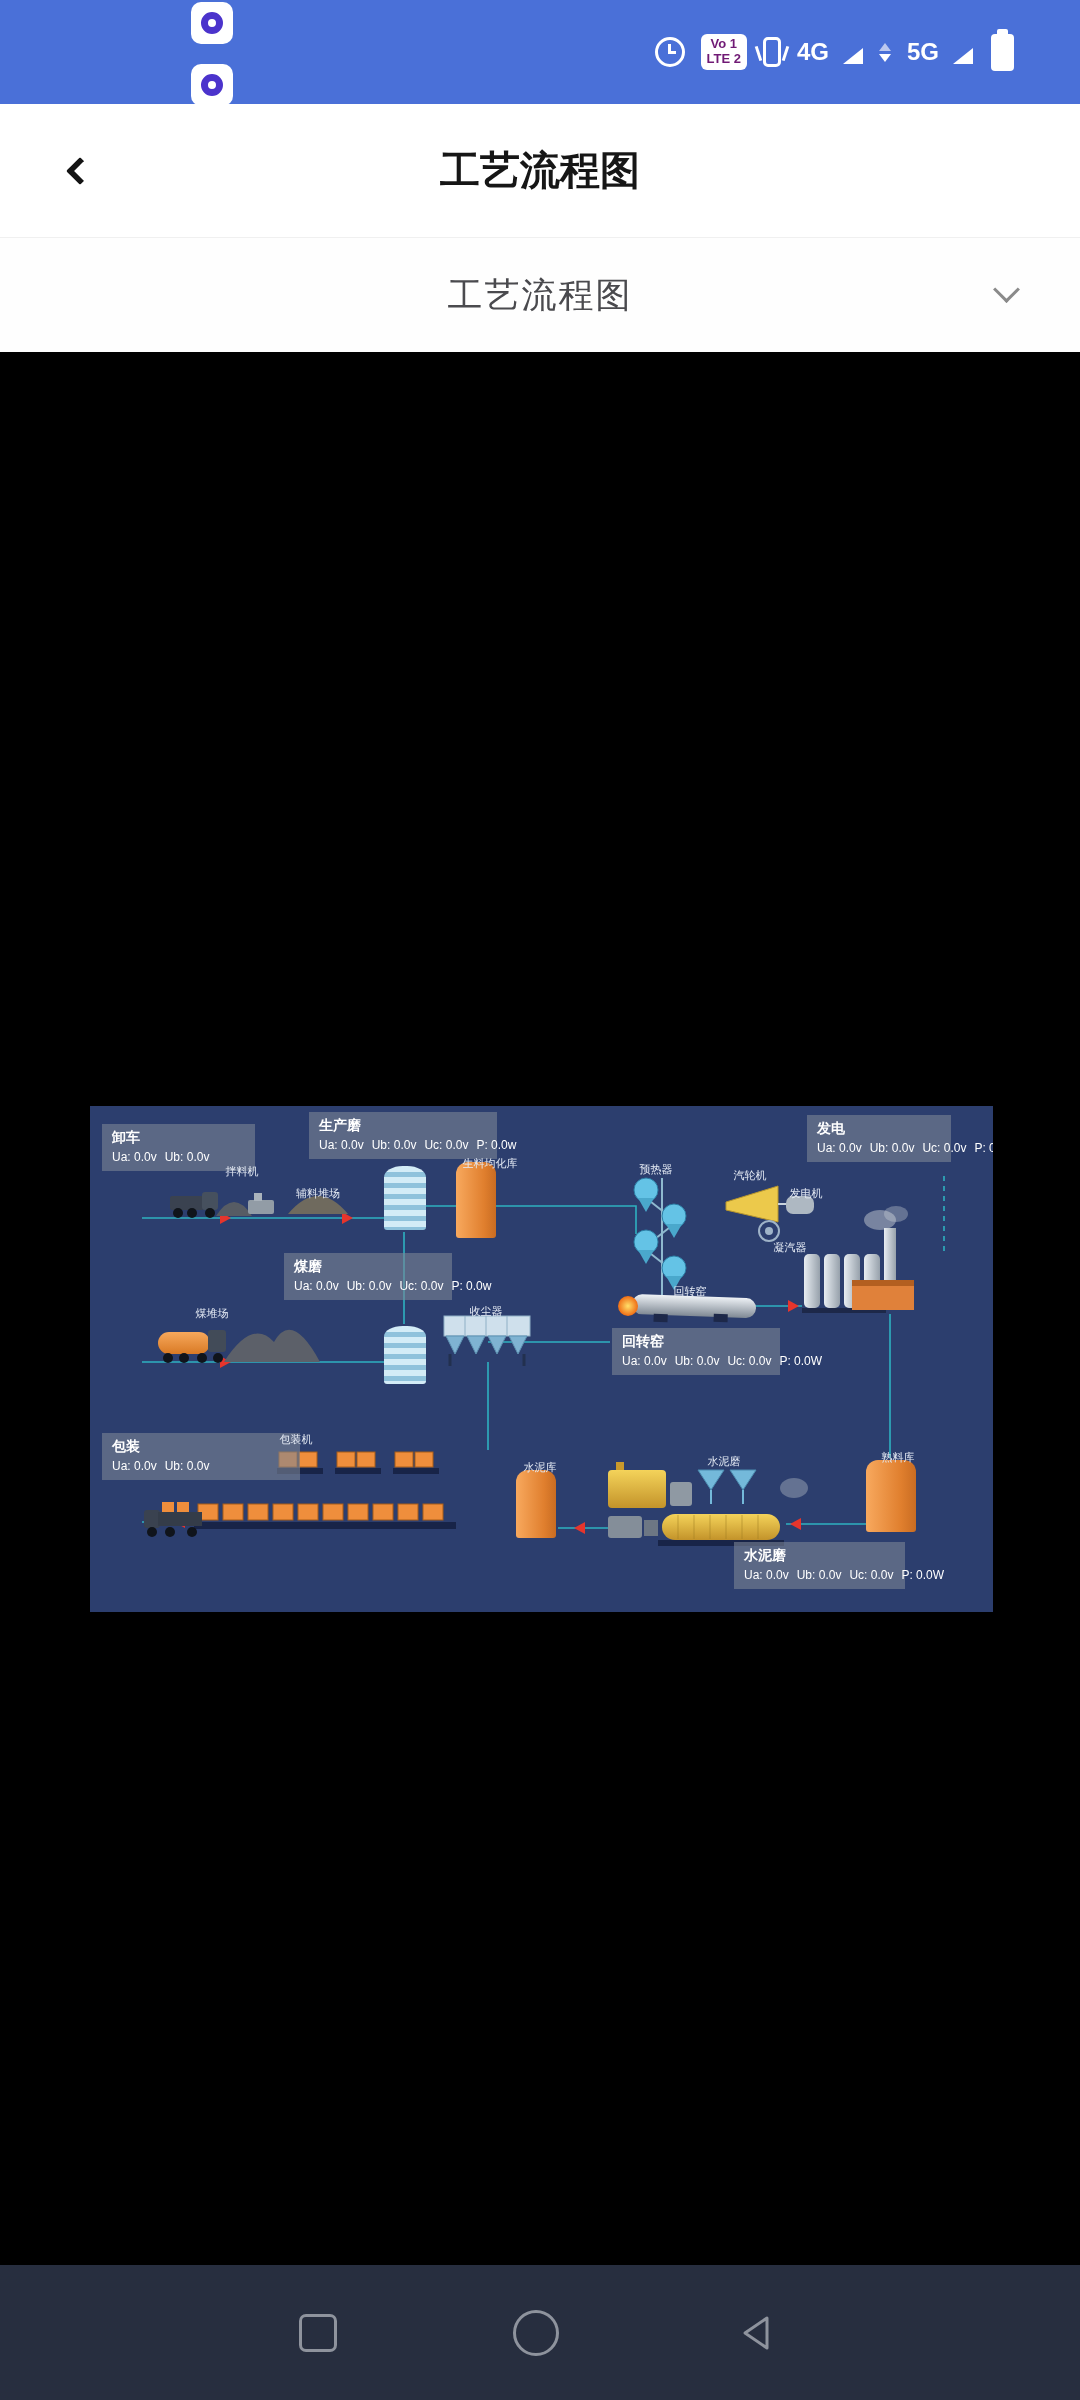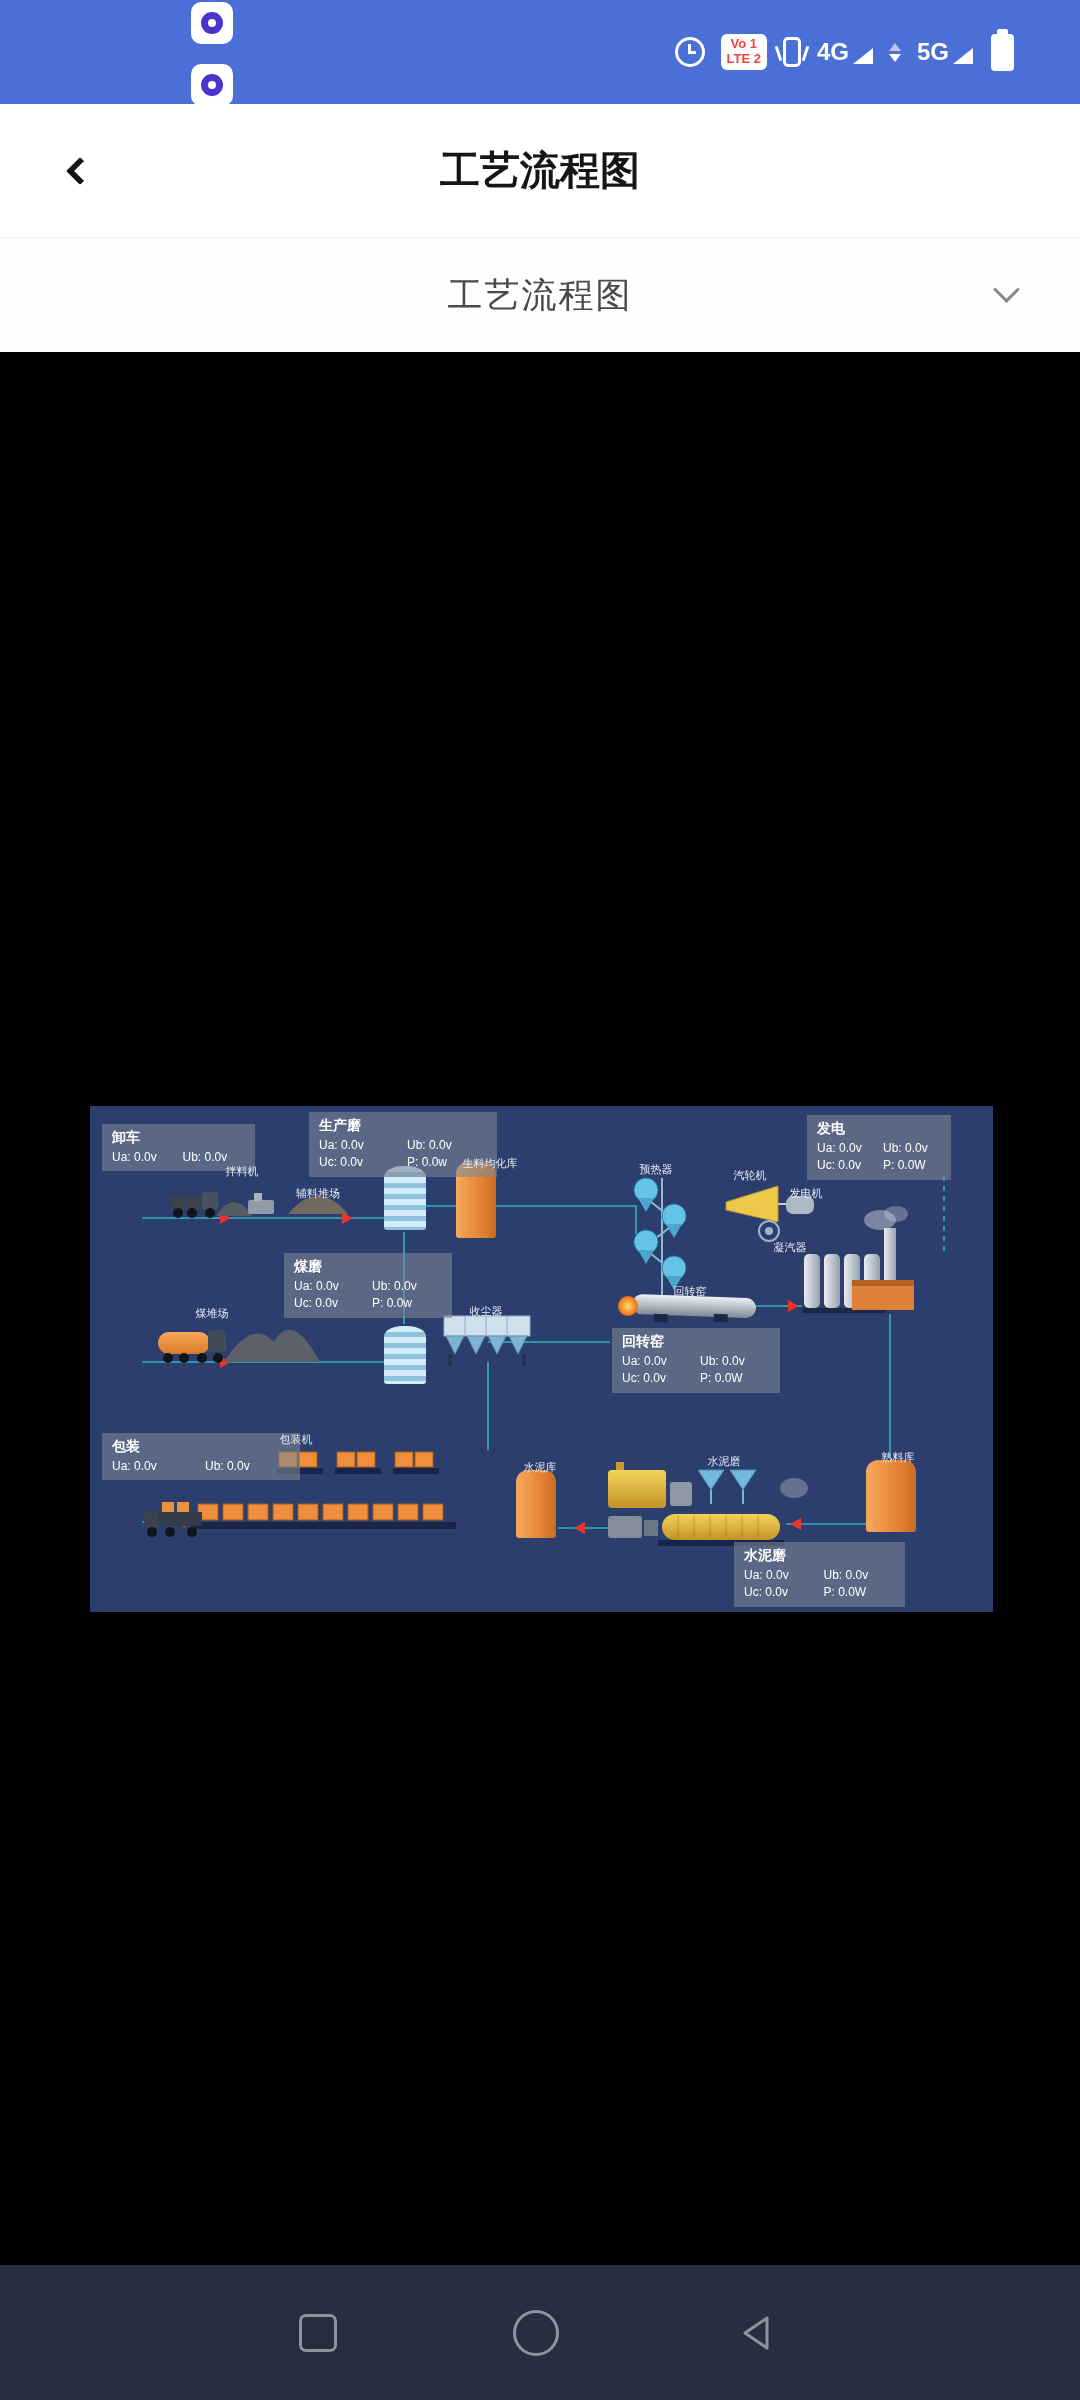--- a/index.html
+++ b/index.html
@@ -12,26 +12,26 @@
               display:flex;align-items:center;color:#fff;}
   .sb-left{display:flex;align-items:center;gap:20px;margin-left:170px;flex-direction:column;}
   .sb-time{font-size:40px;font-weight:600;letter-spacing:1px;}
   .app-ic{width:42px;height:42px;background:#fff;border-radius:10px;display:flex;align-items:flex-end;justify-content:center;position:relative;overflow:hidden;}
   .ring{width:22px;height:22px;border:7px solid #4b33cc;border-radius:50%;margin:auto;}
   .mtn{width:0;height:0;border-left:14px solid transparent;border-right:14px solid transparent;border-bottom:18px solid #3746a8;margin-bottom:5px;}
   .sb-right{position:absolute;right:66px;display:flex;align-items:center;gap:16px;}
   .clock-ic{width:30px;height:30px;border:3px solid #fff;border-radius:50%;position:relative;}
   .clock-ic::before{content:"";position:absolute;left:10px;top:4px;width:3px;height:9px;background:#fff;}
   .clock-ic::after{content:"";position:absolute;left:10px;top:11px;width:8px;height:3px;background:#fff;}
-  .volte{background:#fff;color:#ef4444;border-radius:6px;padding:3px 6px;font-size:13px;font-weight:bold;
+  .volte{background:#fff;color:#701a75;border-radius:6px;padding:3px 6px;font-size:13px;font-weight:bold;
          line-height:1.15;text-align:center;display:flex;flex-direction:column;}
   .vib{width:18px;height:30px;border:3px solid #fff;border-radius:5px;position:relative;}
   .vib::before{content:"";position:absolute;left:-9px;top:6px;width:3px;height:15px;background:#fff;transform:rotate(-18deg);}
   .vib::after{content:"";position:absolute;right:-9px;top:6px;width:3px;height:15px;background:#fff;transform:rotate(18deg);}
-  .net{display:flex;align-items:flex-end;gap:4px;}
+  .net{display:flex;align-items:flex-end;gap:14px;}
   .net b{font-size:24px;font-weight:bold;line-height:1;}
   .sig{display:inline-block;width:0;height:0;border-left:20px solid transparent;border-bottom:16px solid #fff;}
   .updown{display:flex;flex-direction:column;gap:3px;align-items:center;}
   .tri-u{width:0;height:0;border-left:6px solid transparent;border-right:6px solid transparent;border-bottom:8px solid #bcc8ef;}
   .tri-d{width:0;height:0;border-left:6px solid transparent;border-right:6px solid transparent;border-top:8px solid #fff;}
   .batt{width:23px;height:37px;background:#fff;border-radius:4px;position:relative;margin-left:2px;}
   .batt::before{content:"";position:absolute;top:-5px;left:6px;width:11px;height:5px;background:#fff;border-radius:2px 2px 0 0;}
 
   
   .app-header{position:absolute;top:104px;left:0;width:1080px;height:133px;background:#fff;display:flex;align-items:center;}
@@ -44,21 +44,21 @@
   .chev-down{position:absolute;right:64px;top:42px;width:19px;height:19px;border-right:3px solid #8a8a8a;border-bottom:3px solid #8a8a8a;transform:rotate(45deg);}
 
   
   .content{position:absolute;top:352px;left:0;width:1080px;height:1913px;background:#000;}
   .diagram{position:absolute;left:90px;top:754px;width:903px;height:506px;background:#2c3e6e;overflow:hidden;}
   .abs{position:absolute;}
   .flow-lines{position:absolute;left:0;top:0;}
 
   .panel{position:absolute;background:rgba(126,135,150,0.58);color:#fff;padding:5px 10px;}
   .panel-title{font-size:14px;font-weight:bold;margin-bottom:2px;}
-  .panel-grid{display:grid;grid-template-columns:1fr 1fr;column-gap:8px;font-size:12px;line-height:1.45;white-space:nowrap;}
+  .panel-grid{display:grid;grid-template-columns:1fr 1fr 1fr 1fr;column-gap:8px;font-size:12px;line-height:1.45;white-space:nowrap;}
 
   .eq-label{position:absolute;color:#e4eaf4;font-size:11px;transform:translateX(-50%);white-space:nowrap;}
 
   .silo-o{position:absolute;background:linear-gradient(90deg,#f8a95e,#e07f2e 70%,#c96c22);border-radius:12px 12px 3px 3px;}
   .silo-b{position:absolute;background:repeating-linear-gradient(180deg,#d3ecf7 0 6px,#8fc2dc 6px 11px);
           border-radius:45% 45% 3px 3px / 18% 18% 3px 3px;}
 
   
   .nav-bar{position:absolute;left:0;top:2265px;width:1080px;height:135px;background:#272e3f;
            display:flex;align-items:center;justify-content:center;gap:176px;}

